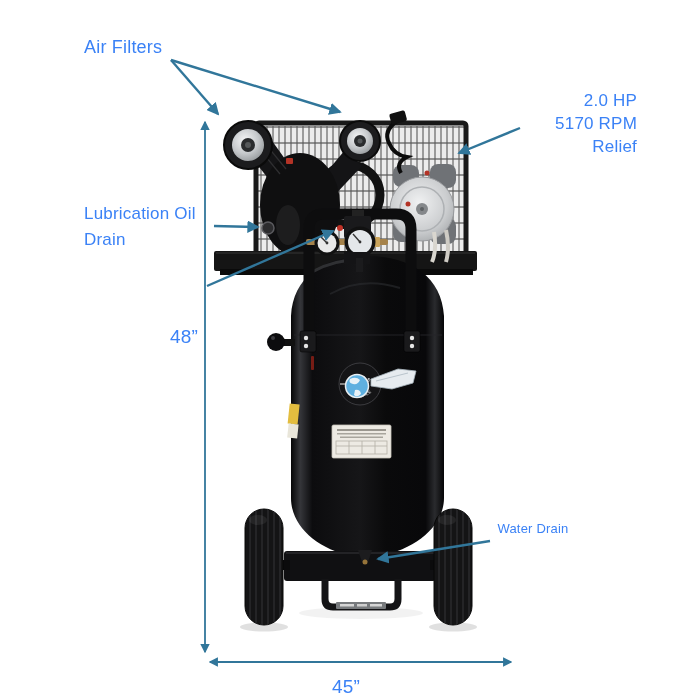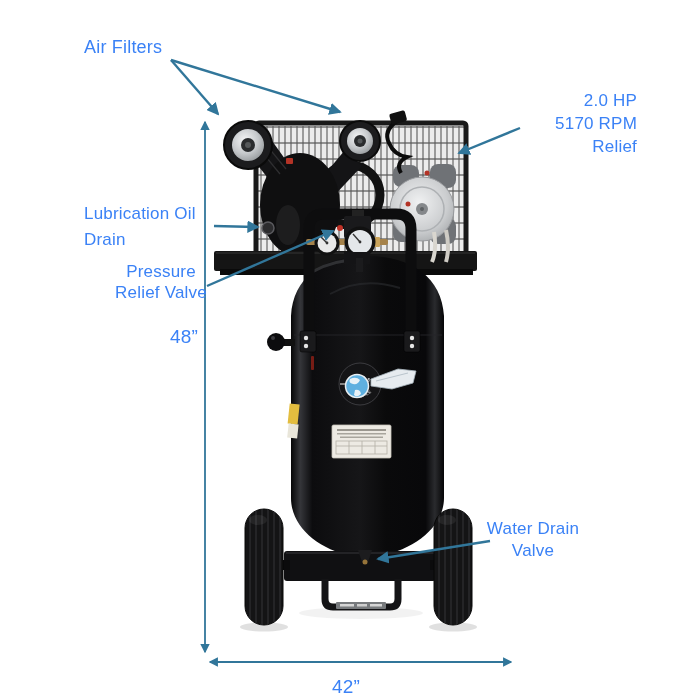--- a/index.html
+++ b/index.html
@@ -4,21 +4,21 @@
 <style>
   html,body{margin:0;padding:0;background:#ffffff;}
   #stage{position:relative;width:700px;height:700px;background:#ffffff;overflow:hidden;
          font-family:"Liberation Sans",sans-serif;}
   svg{position:absolute;left:0;top:0;}
   .lbl{position:absolute;font-weight:400;color:#3b82f6;letter-spacing:.2px;}
   #lbl-air{left:84px;top:37px;font-size:18px;}
   #lbl-motor{left:497px;top:89px;width:140px;text-align:right;font-size:17px;line-height:23px;}
   #lbl-lube{left:84px;top:201px;font-size:17px;line-height:26px;}
   #lbl-prv{left:95px;top:261px;width:132px;text-align:center;font-size:17px;line-height:21px;}
-  #lbl-wdv{left:472px;top:518px;width:122px;text-align:center;font-size:17px;line-height:22px;}
+  #lbl-wdv{left:472px;top:518px;width:122px;text-align:center;font-size:13px;line-height:22px;}
   #lbl-48{left:148px;top:326px;width:50px;text-align:right;font-size:19px;}
   #lbl-25{left:296px;top:676px;width:100px;text-align:center;font-size:19px;}
 </style>
 </head>
 <body>
 
 <div id="stage">
 
   <svg width="700" height="700" viewBox="0 0 700 700">
     <defs>
@@ -273,25 +273,20 @@
     <div>2.0 HP</div>
     <div>5170 RPM</div>
     <div>Relief</div>
   </div>
 
   <div class="lbl" id="lbl-lube">
     <div>Lubrication Oil</div>
     <div>Drain</div>
   </div>
 
-  <div class="lbl" id="lbl-prv">
-    <div>Pressure</div>
-    <div>Relief Valve</div>
-  </div>
 
   <div class="lbl" id="lbl-wdv">
     <div>Water Drain</div>
-    <div>Valve</div>
   </div>
 
   <div class="lbl" id="lbl-48">48”</div>
-  <div class="lbl" id="lbl-25">42”</div>
+  <div class="lbl" id="lbl-25">45”</div>
 </div>
 
 </body></html>

